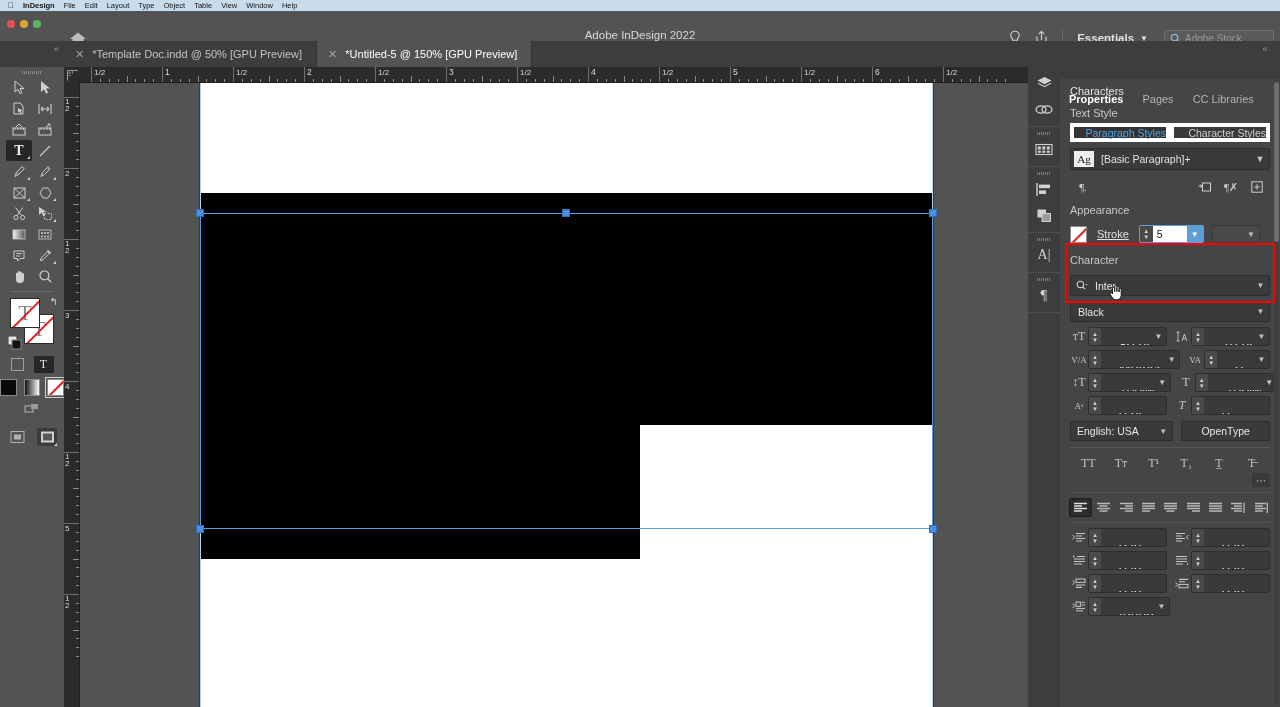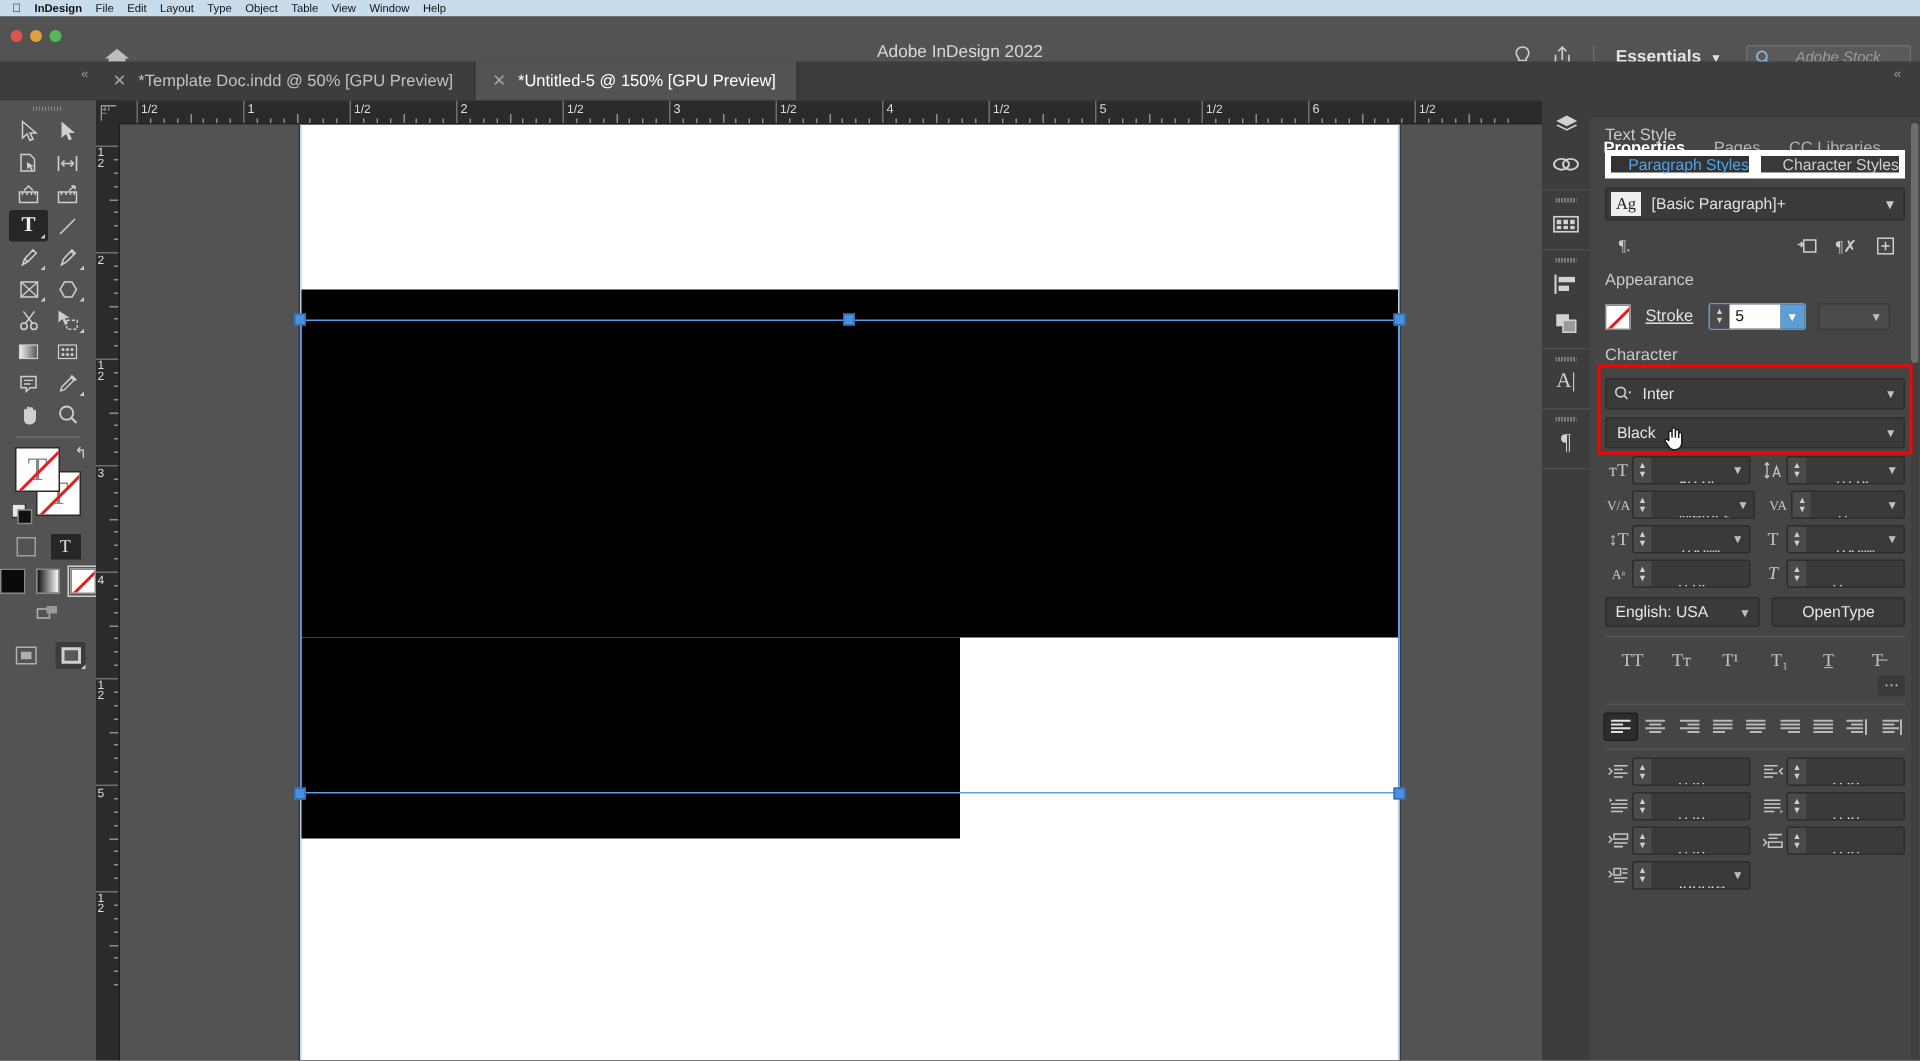--- a/index.html
+++ b/index.html
@@ -47,22 +47,22 @@
   .tb-right {
     position: absolute; right: 6px; top: 16px;
     display: flex; align-items: center; gap: 0;
   }
   .tb-icon { width: 26px; height: 22px; display:flex; align-items:center; justify-content:center; }
   .tb-sep { width:1px; height:16px; background:#6b6b6b; margin:0 8px; }
   .ws-btn { display:flex; align-items:center; gap:6px; font-size:11.5px; font-weight:bold; color:#e4e4e4; padding: 0 6px;}
   .stock {
     margin-left: 10px; width: 110px; height: 17px;
     border: 1px solid #6e6e6e; border-radius: 2px;
-    background: #5a5a5a; display: flex; align-items: center; gap: 16px;
-    padding: 0 5px; font-size: 10px; color: #9b9b9b; font-style: italic;
+    background: #5a5a5a; display: flex; align-items: center; gap: 4px;
+    padding: 0 5px; font-size: 10px; color: #9b9b9b;
   }
 
   
   .tabbar {
     position: absolute; top: 41px; left: 0; width: 1280px; height: 26px;
     background: #3d3d3d;
     display: flex; align-items: stretch;
   }
   .collapse-l { width: 64px; display:flex; align-items:flex-start; justify-content:flex-end; padding: 3px 5px 0 0; color:#9a9a9a; font-size:9px;}
   .tab {
@@ -287,21 +287,21 @@
   .fld {
     display:flex; align-items:stretch; height:19px; flex:1;
   }
   .fld .gi { width:18px; display:flex; align-items:center; justify-content:center;
              color:#c6c6c6; font-size:12px; flex:none;}
   .fld .box { flex:1; display:flex; align-items:stretch; background:#3a3a3a;
               border:1px solid #2d2d2d; border-radius:2px; overflow:hidden;}
   .fld .box .sp2 { width:12px; background:#4a4a4a; display:flex; flex-direction:column;
         align-items:center; justify-content:center; color:#d0d0d0; font-size:6px; line-height:6px;}
   .fld .box .tx { flex:1; display:flex; align-items:center; padding-left:18px;
-        font-size:11px; color:#e4e4e4; white-space:nowrap; overflow:hidden;margin-top:16px;}
+        font-size:14px; color:#e4e4e4; white-space:nowrap; overflow:hidden;margin-top:16px;}
   .fld .box .dd { width:15px; display:flex; align-items:center; justify-content:center;
         color:#c0c0c0; font-size:8px;}
 
   .wide-combo {
     margin: 5px 10px; height: 21px; background:#3a3a3a; border:1px solid #2d2d2d;
     display:flex; align-items:center; border-radius:2px;
   }
   .wide-combo .sicon { width:22px; display:flex;align-items:center;justify-content:center; color:#cfcfcf; font-size:10px;}
   .wide-combo .tx { flex:1; font-size:10.5px; color:#e6e6e6; padding-left:2px;}
   .wide-combo .dd { width:17px; text-align:center; color:#c0c0c0; font-size:8px;}
@@ -893,20 +893,21 @@
       </div>
       <div class="ptab">
         <span>CC Libraries</span>
       </div>
     </div>
 
     <div class="pbody">
       <div class="scrolltrack"></div>
       <div class="scrollthumb"></div>
 
+      <div class="psec-title">Characters</div>
 
       <div class="sublabel">Text Style</div>
       <div class="segbtns">
         <div class="segbtn active">
           <span>Paragraph Styles</span>
         </div>
         <div class="segbtn">
           <span>Character Styles</span>
         </div>
       </div>

